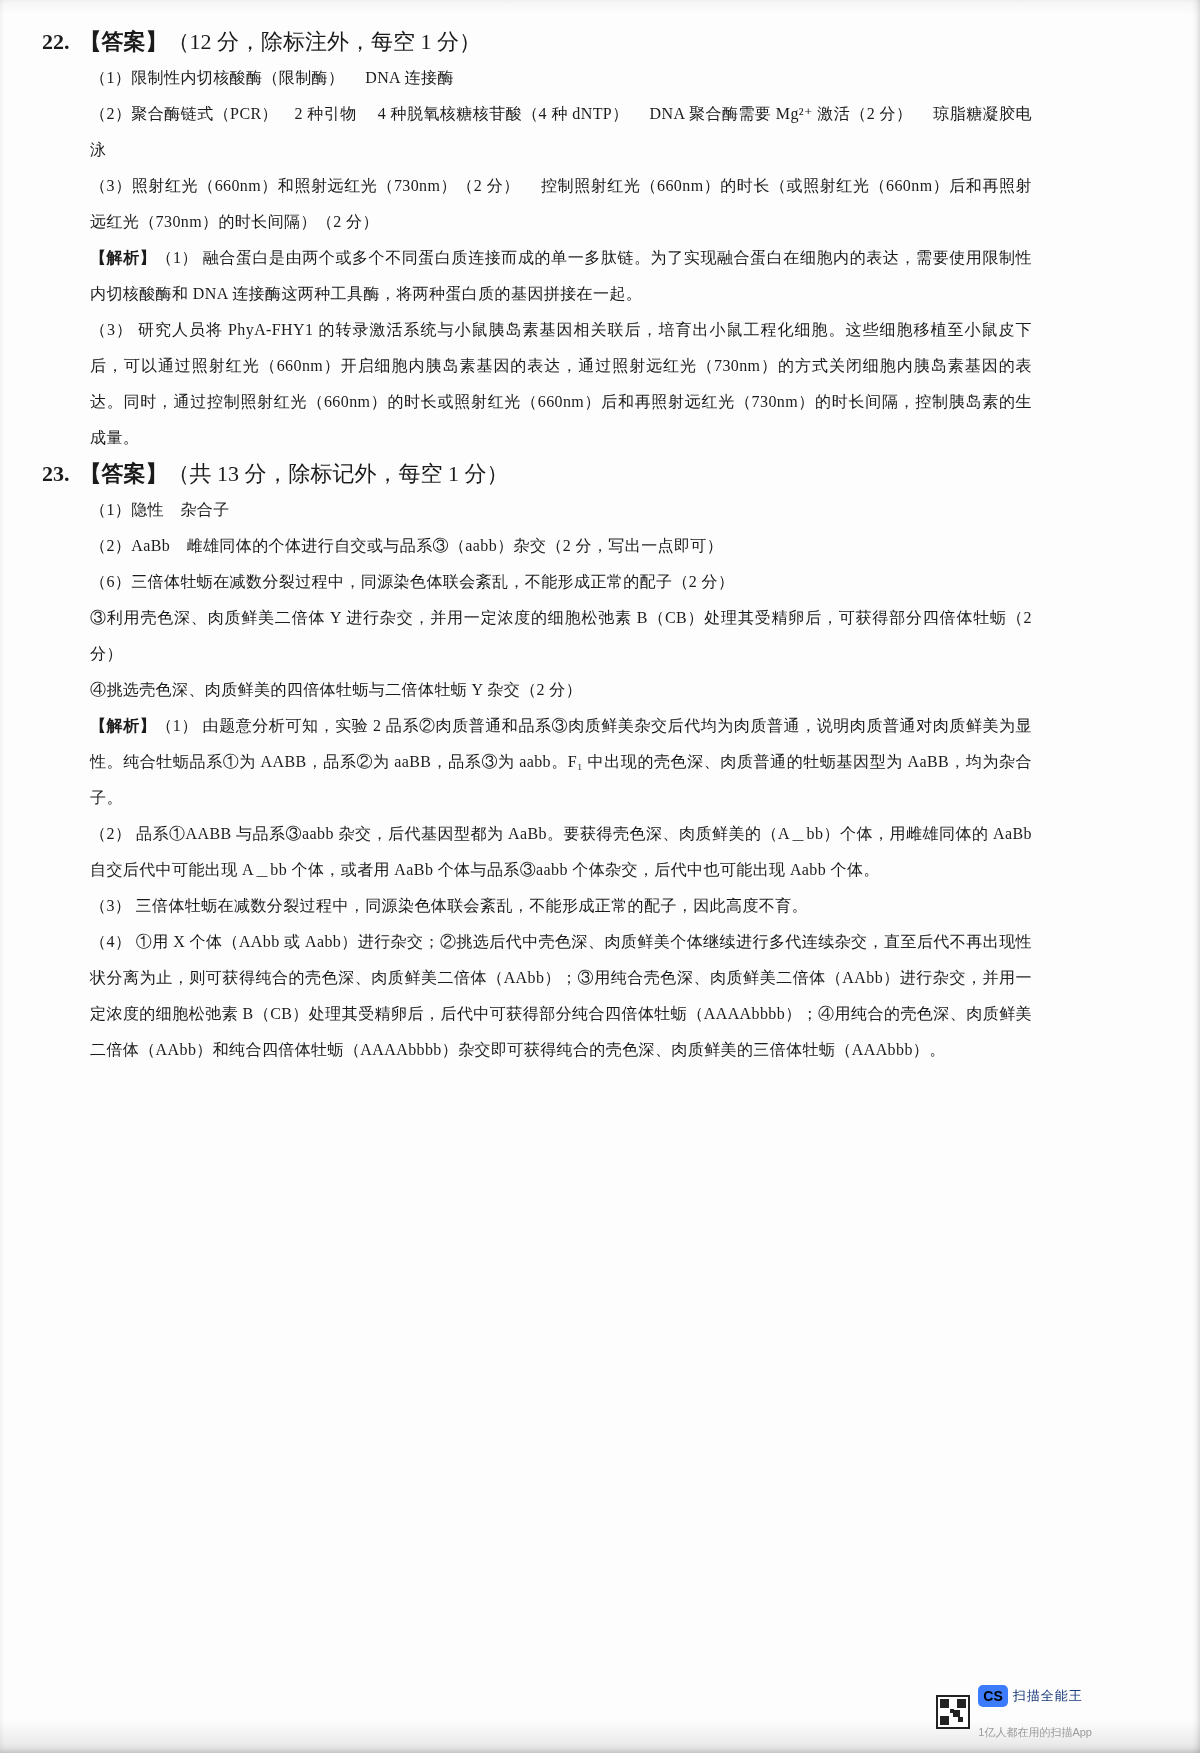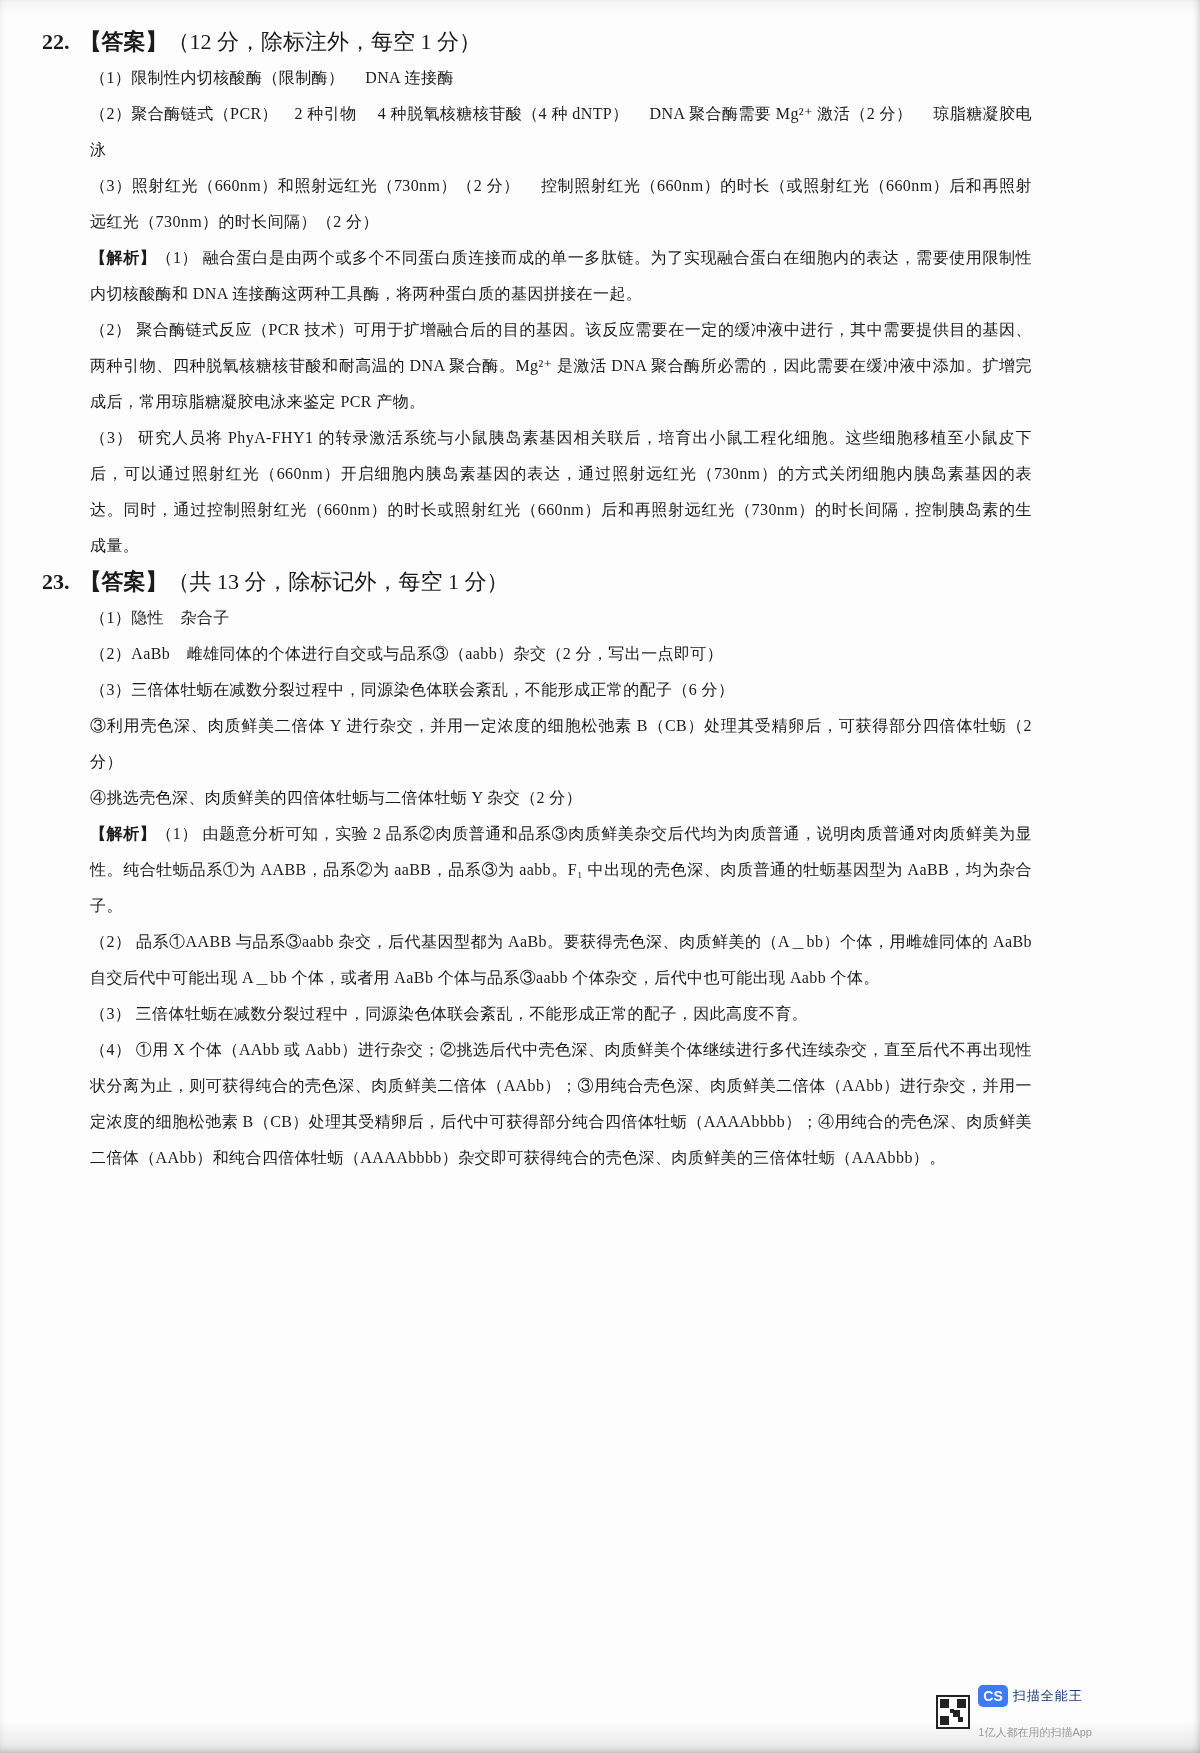--- a/index.html
+++ b/index.html
@@ -60,21 +60,21 @@
       linear-gradient(#222,#222) 65% 55%/7px 7px no-repeat,
       linear-gradient(#222,#222) 45% 45%/4px 4px no-repeat,
       linear-gradient(#222,#222) 85% 85%/5px 5px no-repeat;
     inset: 2px;
   }
   .wm-col { display: flex; flex-direction: column; line-height: 1.15; }
   .wm-row { display: flex; align-items: center; gap: 5px; }
   .cs-badge {
     display: inline-block;
     background: #3c7cfc;
-    color: #ffffff;
+    color: #000000;
     font-family: "Liberation Sans", sans-serif;
     font-weight: bold;
     font-size: 14px;
     line-height: 1;
     padding: 4px 5px;
     border-radius: 5px;
   }
   .wm-brand {
     font-family: "Liberation Sans", sans-serif;
     font-weight: normal;
@@ -96,33 +96,32 @@
 
   <section class="question">
     <p class="head">
       <span class="num">22.</span><span class="bold">【答案】</span><span>（12 分，除标注外，每空 1 分）</span>
     </p>
     <div class="q-body">
       <p class="para">（1）限制性内切核酸酶（限制酶）　 DNA 连接酶</p>
       <p class="para">（2）聚合酶链式（PCR）　2 种引物　 4 种脱氧核糖核苷酸（4 种 dNTP）　 DNA 聚合酶需要 Mg²⁺ 激活（2 分）　 琼脂糖凝胶电泳</p>
       <p class="para">（3）照射红光（660nm）和照射远红光（730nm）（2 分）　 控制照射红光（660nm）的时长（或照射红光（660nm）后和再照射远红光（730nm）的时长间隔）（2 分）</p>
       <p class="para"><span class="bold">【解析】</span><span>（1） 融合蛋白是由两个或多个不同蛋白质连接而成的单一多肽链。为了实现融合蛋白在细胞内的表达，需要使用限制性内切核酸酶和 DNA 连接酶这两种工具酶，将两种蛋白质的基因拼接在一起。</span></p>
-      <p class="para">（2） 聚合酶链式反应（PCR 技术）可用于扩增融合后的目的基因。该反应需要在一定的缓冲液中进行，其中需要提供目的基因、两种引物、四种脱氧核糖核苷酸和耐高温的 DNA 聚合酶。Mg²⁺ 是激活 DNA 聚合酶所必需的，因此需要在缓冲液中添加。扩增完成后，常用琼脂糖凝胶电泳来鉴定 PCR 产物。</p>
       <p class="para">（3） 研究人员将 PhyA-FHY1 的转录激活系统与小鼠胰岛素基因相关联后，培育出小鼠工程化细胞。这些细胞移植至小鼠皮下后，可以通过照射红光（660nm）开启细胞内胰岛素基因的表达，通过照射远红光（730nm）的方式关闭细胞内胰岛素基因的表达。同时，通过控制照射红光（660nm）的时长或照射红光（660nm）后和再照射远红光（730nm）的时长间隔，控制胰岛素的生成量。</p>
     </div>
   </section>
 
   <section class="question">
     <p class="head">
       <span class="num">23.</span><span class="bold">【答案】</span><span>（共 13 分，除标记外，每空 1 分）</span>
     </p>
     <div class="q-body">
       <p class="para">（1）隐性　杂合子</p>
       <p class="para">（2）AaBb　雌雄同体的个体进行自交或与品系③（aabb）杂交（2 分，写出一点即可）</p>
-      <p class="para">（3）三倍体牡蛎在减数分裂过程中，同源染色体联会紊乱，不能形成正常的配子（6 分）</p>
+      <p class="para">（6）三倍体牡蛎在减数分裂过程中，同源染色体联会紊乱，不能形成正常的配子（2 分）</p>
       <p class="para">③利用壳色深、肉质鲜美二倍体 Y 进行杂交，并用一定浓度的细胞松弛素 B（CB）处理其受精卵后，可获得部分四倍体牡蛎（2 分）</p>
       <p class="para">④挑选壳色深、肉质鲜美的四倍体牡蛎与二倍体牡蛎 Y 杂交（2 分）</p>
       <p class="para"><span class="bold">【解析】</span><span>（1） 由题意分析可知，实验 2 品系②肉质普通和品系③肉质鲜美杂交后代均为肉质普通，说明肉质普通对肉质鲜美为显性。纯合牡蛎品系①为 AABB，品系②为 aaBB，品系③为 aabb。F₁ 中出现的壳色深、肉质普通的牡蛎基因型为 AaBB，均为杂合子。</span></p>
       <p class="para">（2） 品系①AABB 与品系③aabb 杂交，后代基因型都为 AaBb。要获得壳色深、肉质鲜美的（A＿bb）个体，用雌雄同体的 AaBb 自交后代中可能出现 A＿bb 个体，或者用 AaBb 个体与品系③aabb 个体杂交，后代中也可能出现 Aabb 个体。</p>
       <p class="para">（3） 三倍体牡蛎在减数分裂过程中，同源染色体联会紊乱，不能形成正常的配子，因此高度不育。</p>
       <p class="para">（4） ①用 X 个体（AAbb 或 Aabb）进行杂交；②挑选后代中壳色深、肉质鲜美个体继续进行多代连续杂交，直至后代不再出现性状分离为止，则可获得纯合的壳色深、肉质鲜美二倍体（AAbb）；③用纯合壳色深、肉质鲜美二倍体（AAbb）进行杂交，并用一定浓度的细胞松弛素 B（CB）处理其受精卵后，后代中可获得部分纯合四倍体牡蛎（AAAAbbbb）；④用纯合的壳色深、肉质鲜美二倍体（AAbb）和纯合四倍体牡蛎（AAAAbbbb）杂交即可获得纯合的壳色深、肉质鲜美的三倍体牡蛎（AAAbbb）。</p>
     </div>
   </section>
 
   <div class="watermark">

